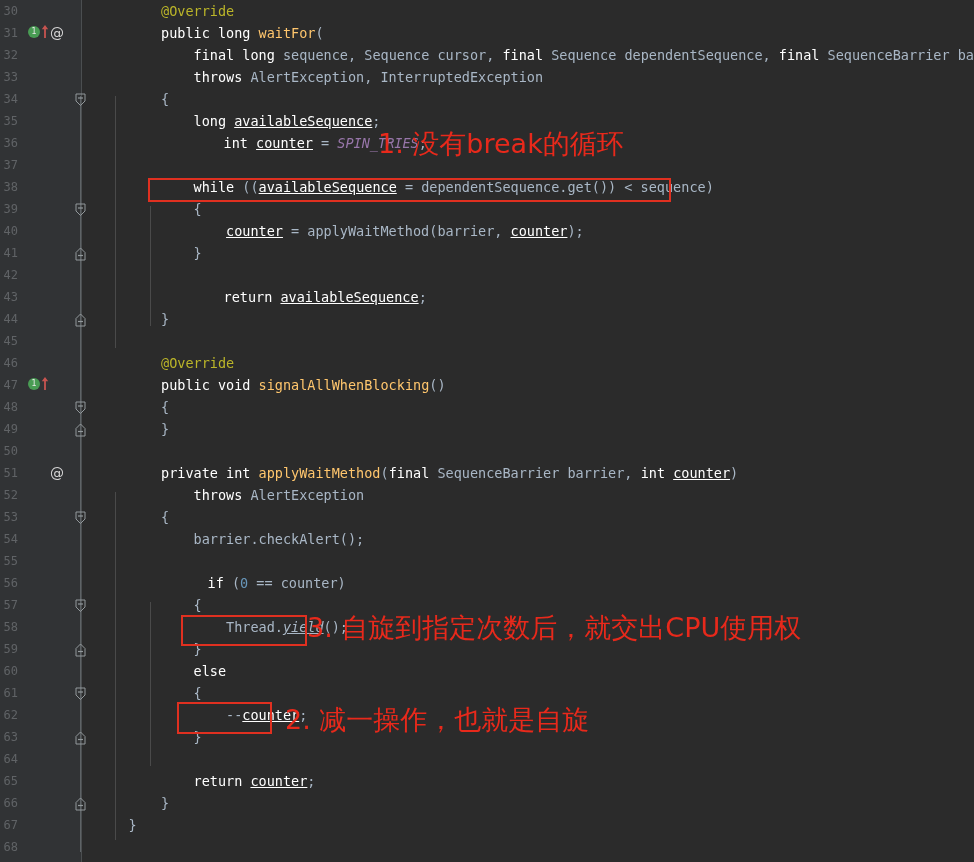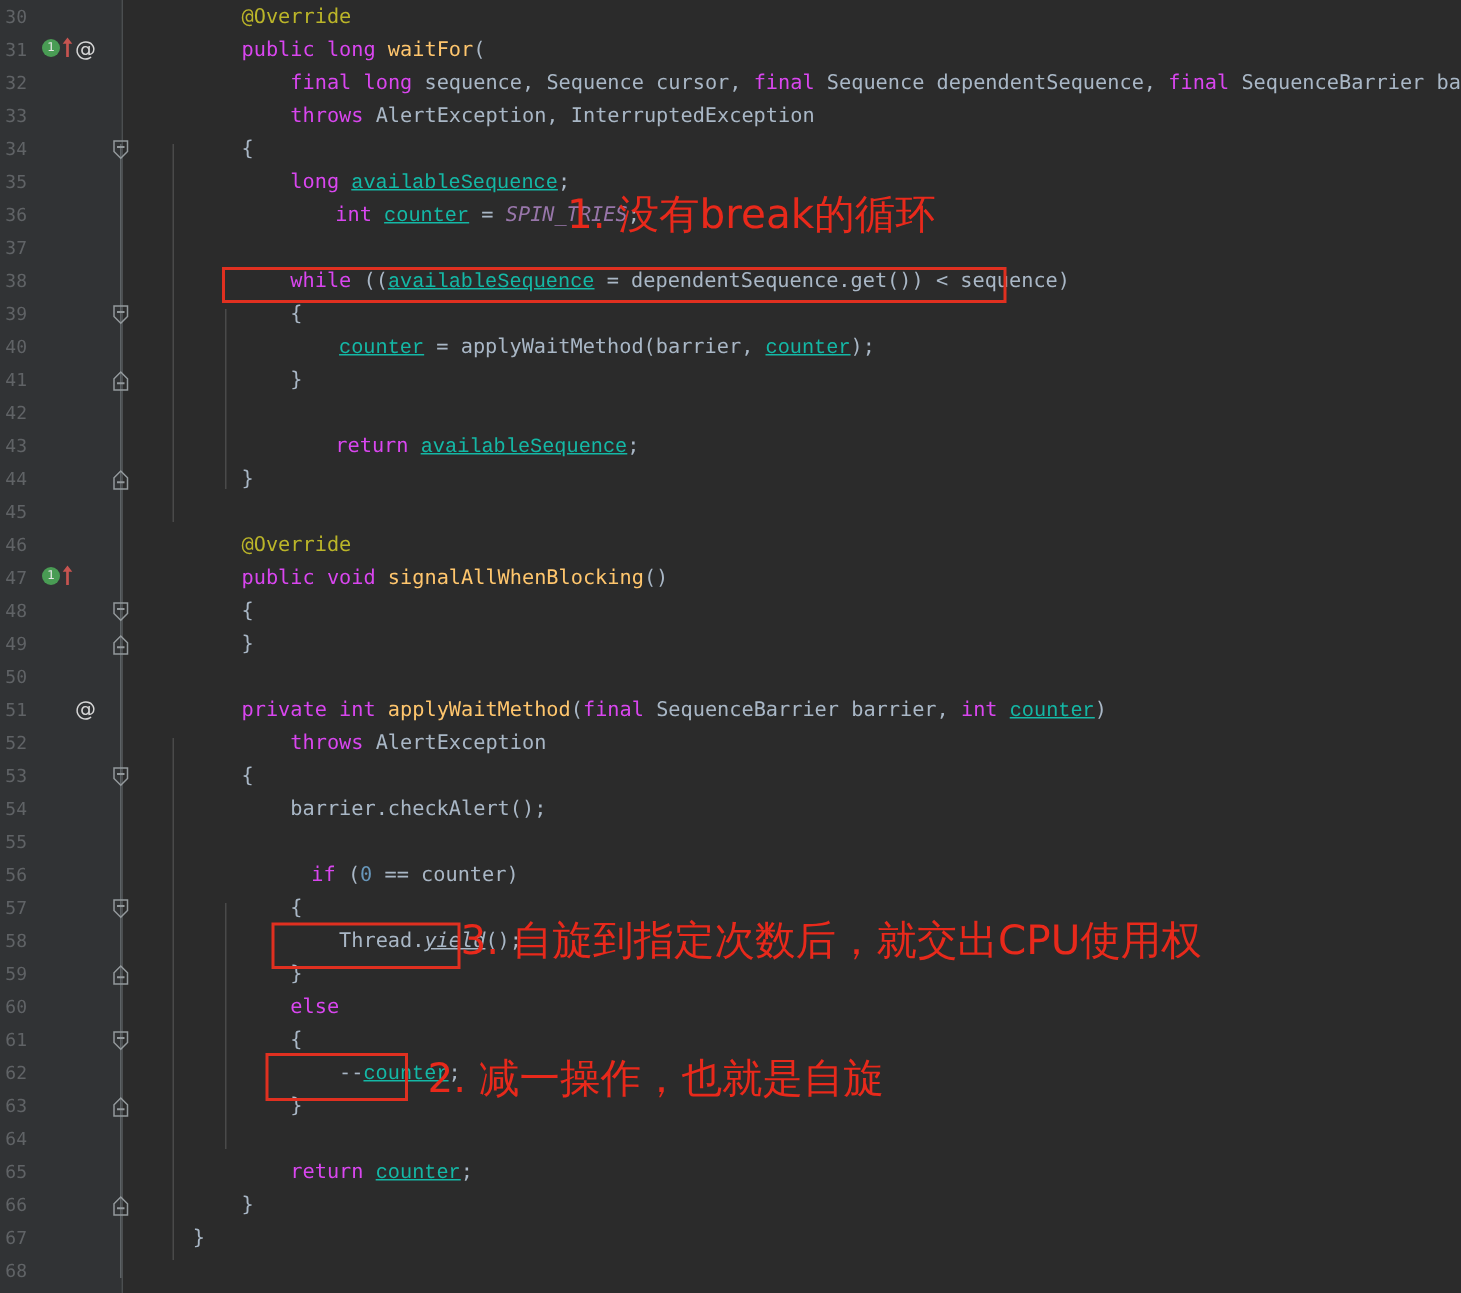--- a/index.html
+++ b/index.html
@@ -100,24 +100,24 @@
     font-size: 13.5px;
     font-family: "DejaVu Sans Mono", "Liberation Mono", monospace;
     color: #A9B7C6;
     padding-left: 14px;
   }
   .indent-guide {
     position: absolute;
     width: 1px;
     background: #4A4A4A;
   }
-  .kw  { color: #d946ef; }
+  .kw  { color: #ffffff; }
   .ann { color: #BBB529; }
   .mth { color: #FFC66D; }
-  .fld { color: #14b8a6; text-decoration: underline; font-family: Liberation Mono, monospace; }
+  .fld { color: #ffffff; text-decoration: underline; }
   .sf  { color: #9876AA; font-style: italic; }
   .num { color: #6897BB; }
   .pn  { color: #A9B7C6; }
   .it  { font-style: italic; text-decoration: underline; }
   
   .redbox {
     position: absolute;
     border: 2px solid #E03020;
     pointer-events: none;
   }

